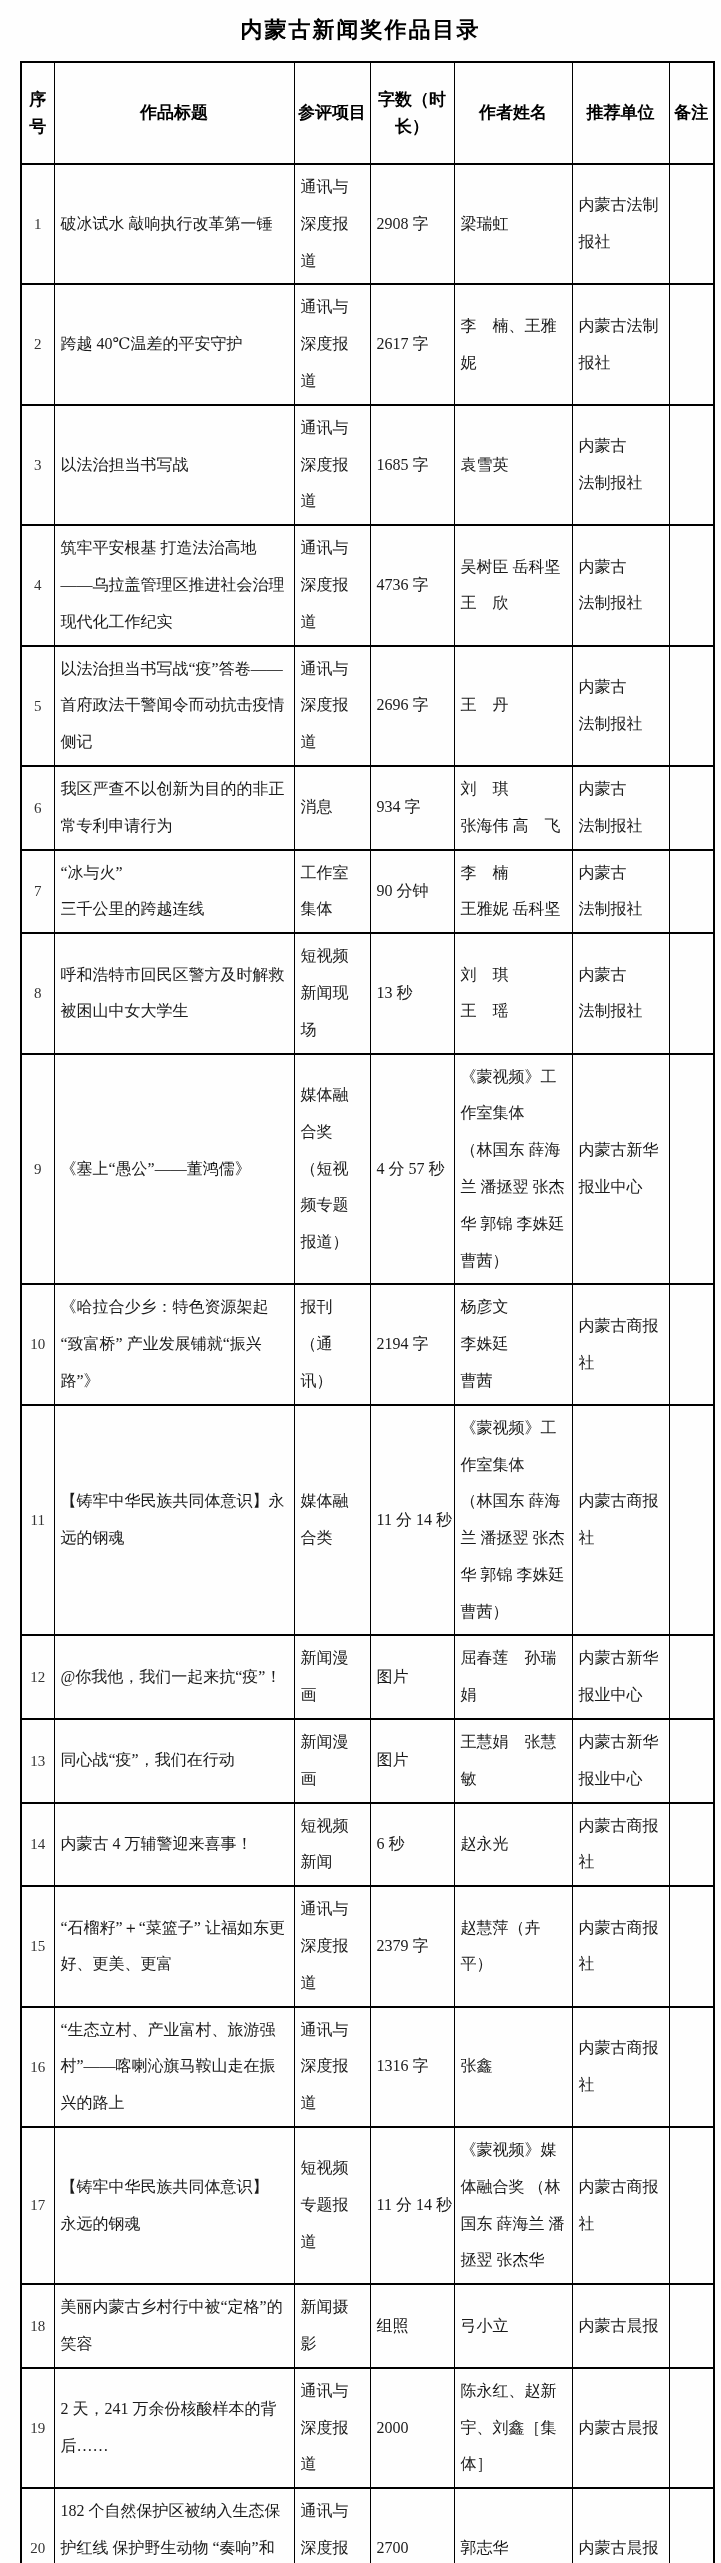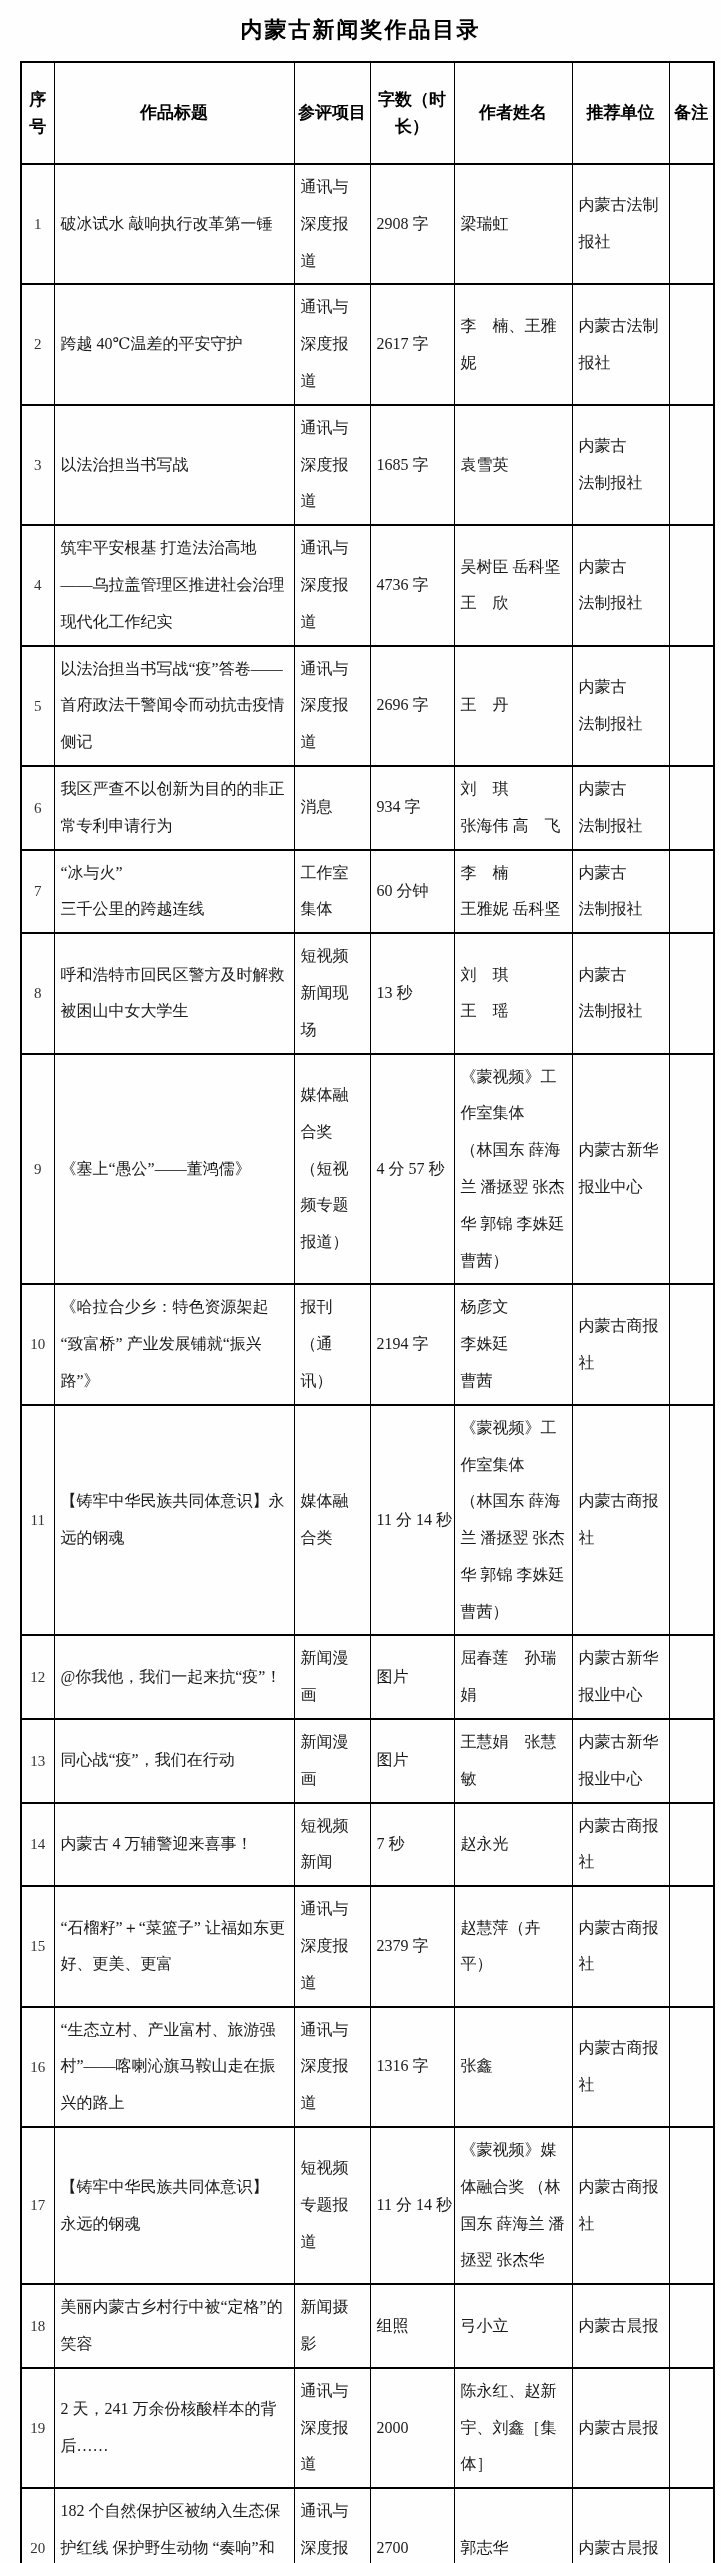--- a/index.html
+++ b/index.html
@@ -126,21 +126,21 @@
     <td class="c-unit">内蒙古
 法制报社</td>
     <td class="c-note"></td>
   </tr>
 
   <tr class="body-row">
     <td class="c-no">7</td>
     <td class="c-title">“冰与火”
 三千公里的跨越连线</td>
     <td class="c-cat">工作室集体</td>
-    <td class="c-len">60 分钟</td>
+    <td class="c-len">90 分钟</td>
     <td class="c-auth">李　楠
 王雅妮 岳科坚</td>
     <td class="c-unit">内蒙古
 法制报社</td>
     <td class="c-note"></td>
   </tr>
 
   <tr class="body-row">
     <td class="c-no">8</td>
     <td class="c-title">呼和浩特市回民区警方及时解救被困山中女大学生</td>
@@ -205,21 +205,21 @@
     <td class="c-len">图片</td>
     <td class="c-auth">王慧娟　张慧敏</td>
     <td class="c-unit">内蒙古新华报业中心</td>
     <td class="c-note"></td>
   </tr>
 
   <tr class="body-row">
     <td class="c-no">14</td>
     <td class="c-title">内蒙古 4 万辅警迎来喜事！</td>
     <td class="c-cat">短视频新闻</td>
-    <td class="c-len">7 秒</td>
+    <td class="c-len">6 秒</td>
     <td class="c-auth">赵永光</td>
     <td class="c-unit">内蒙古商报社</td>
     <td class="c-note"></td>
   </tr>
 
   <tr class="body-row">
     <td class="c-no">15</td>
     <td class="c-title">“石榴籽”＋“菜篮子” 让福如东更好、更美、更富</td>
     <td class="c-cat">通讯与深度报道</td>
     <td class="c-len">2379 字</td>

